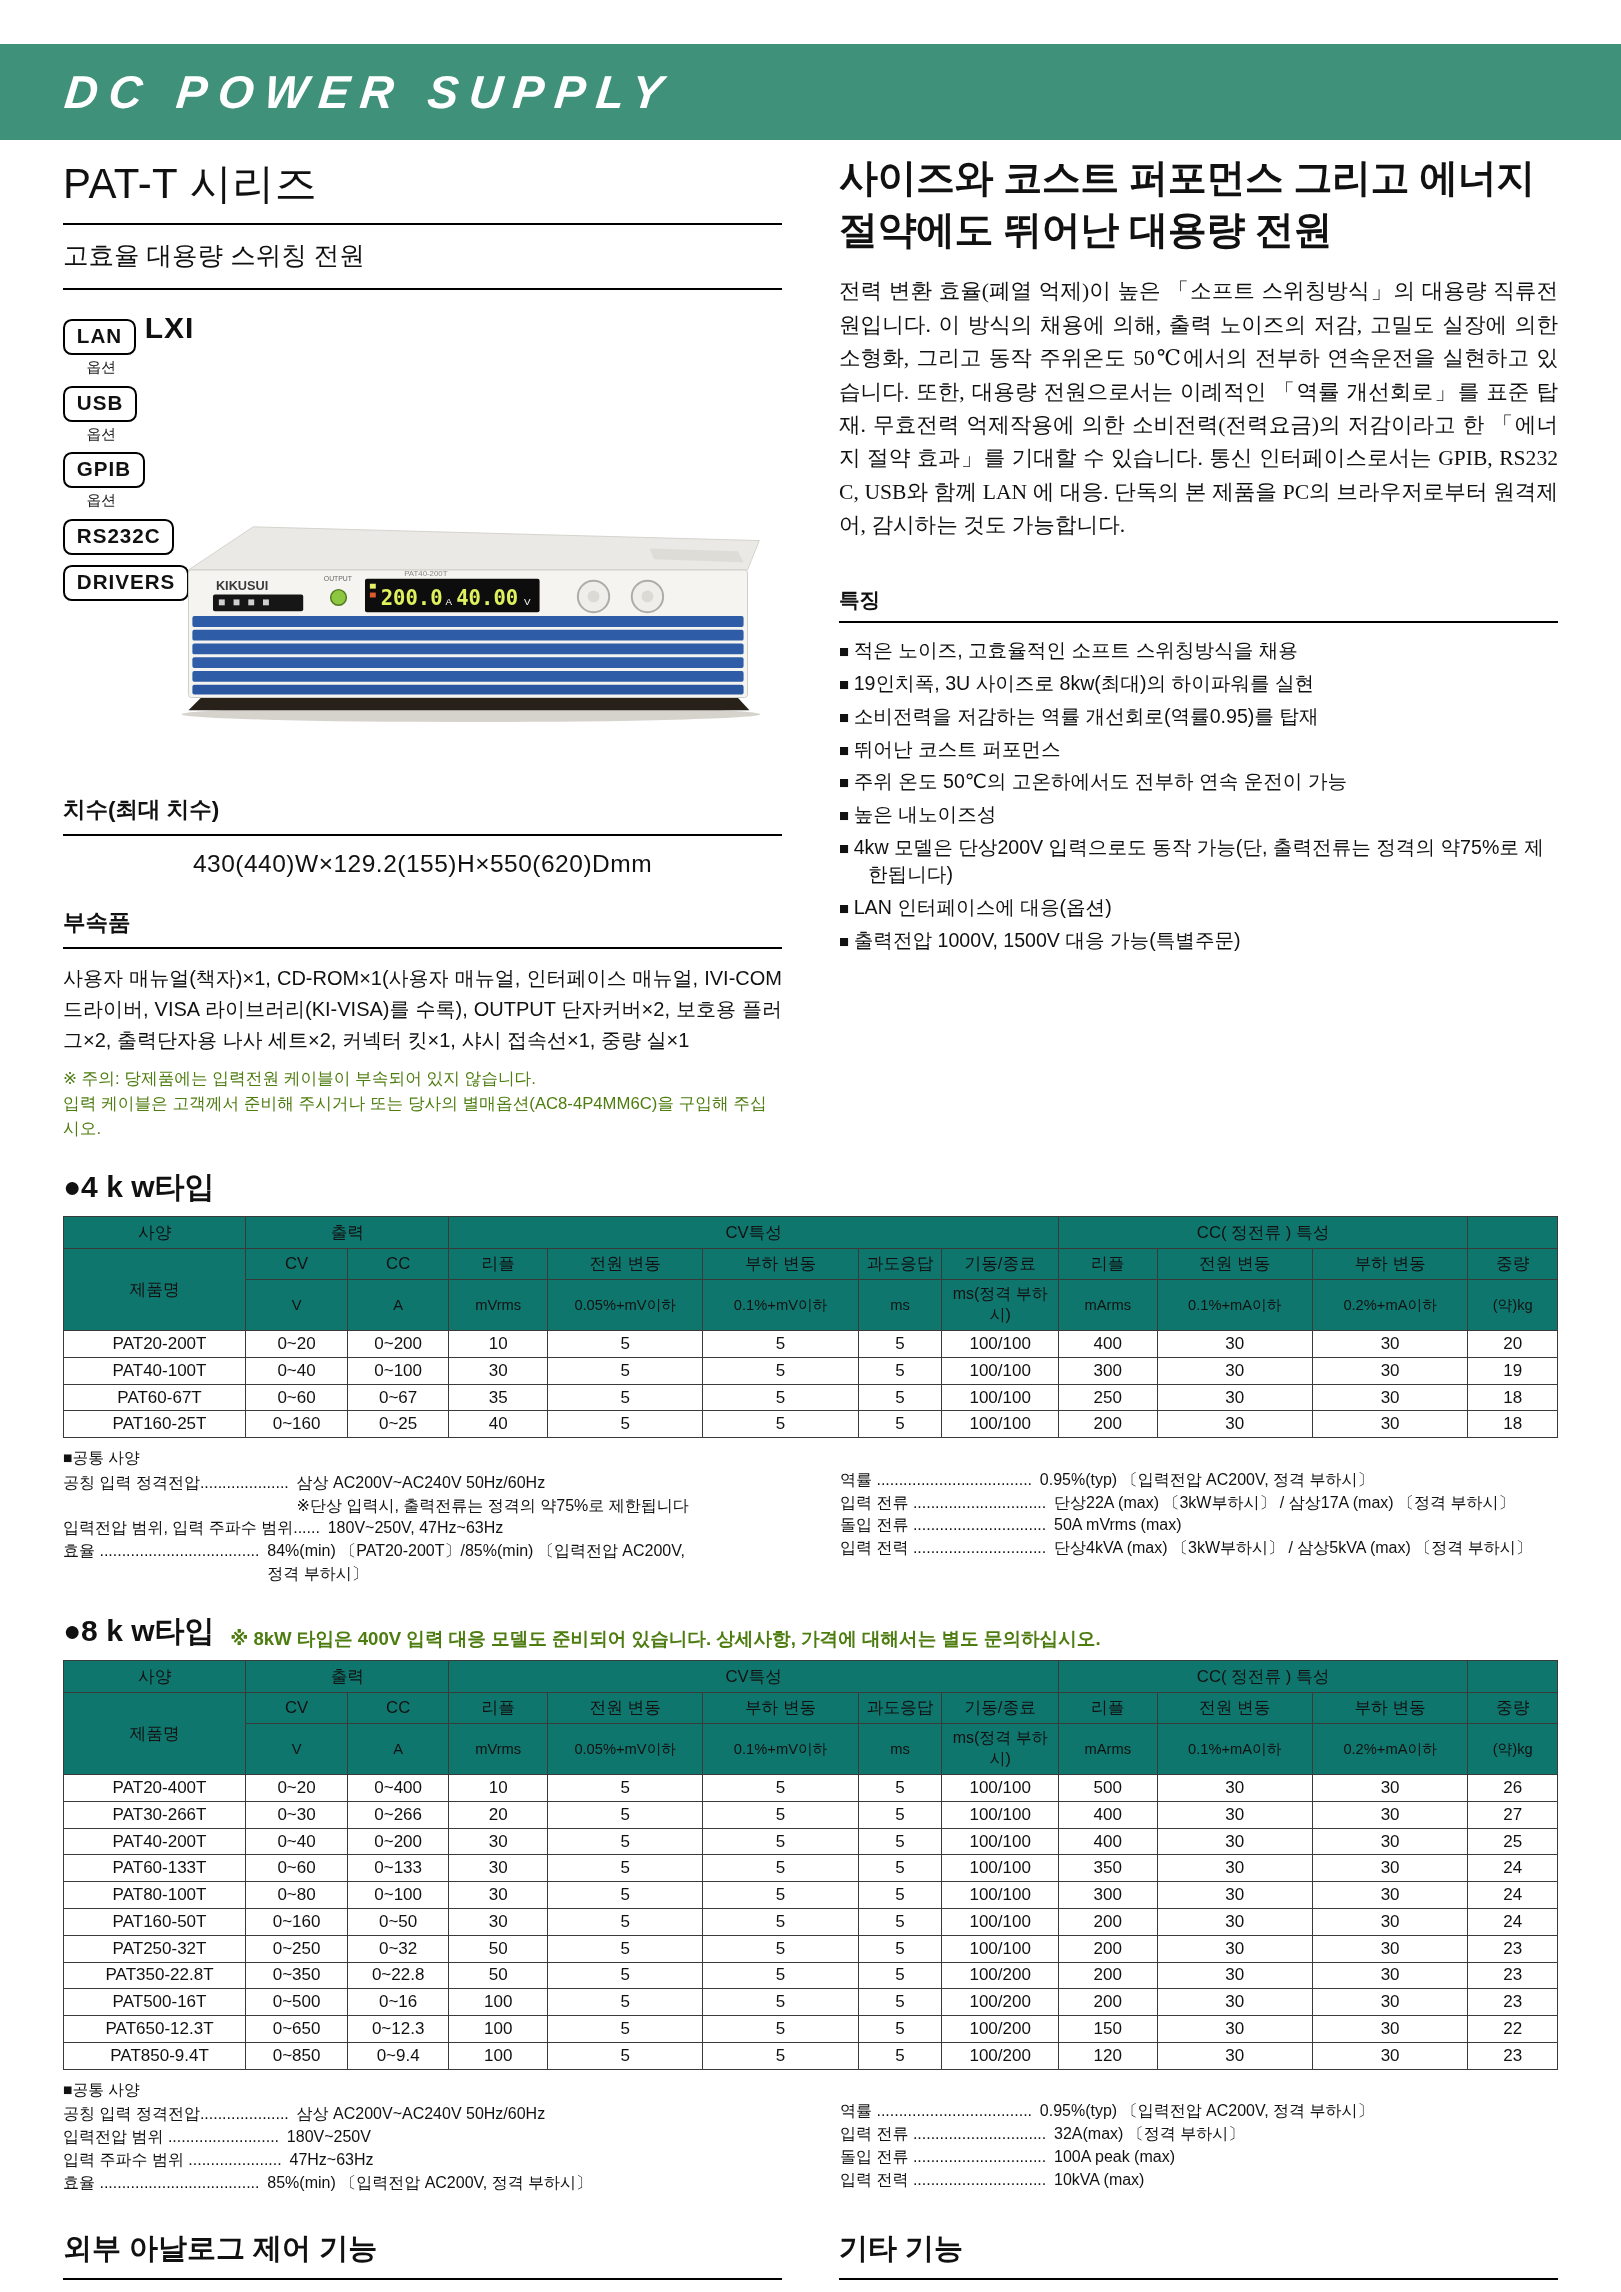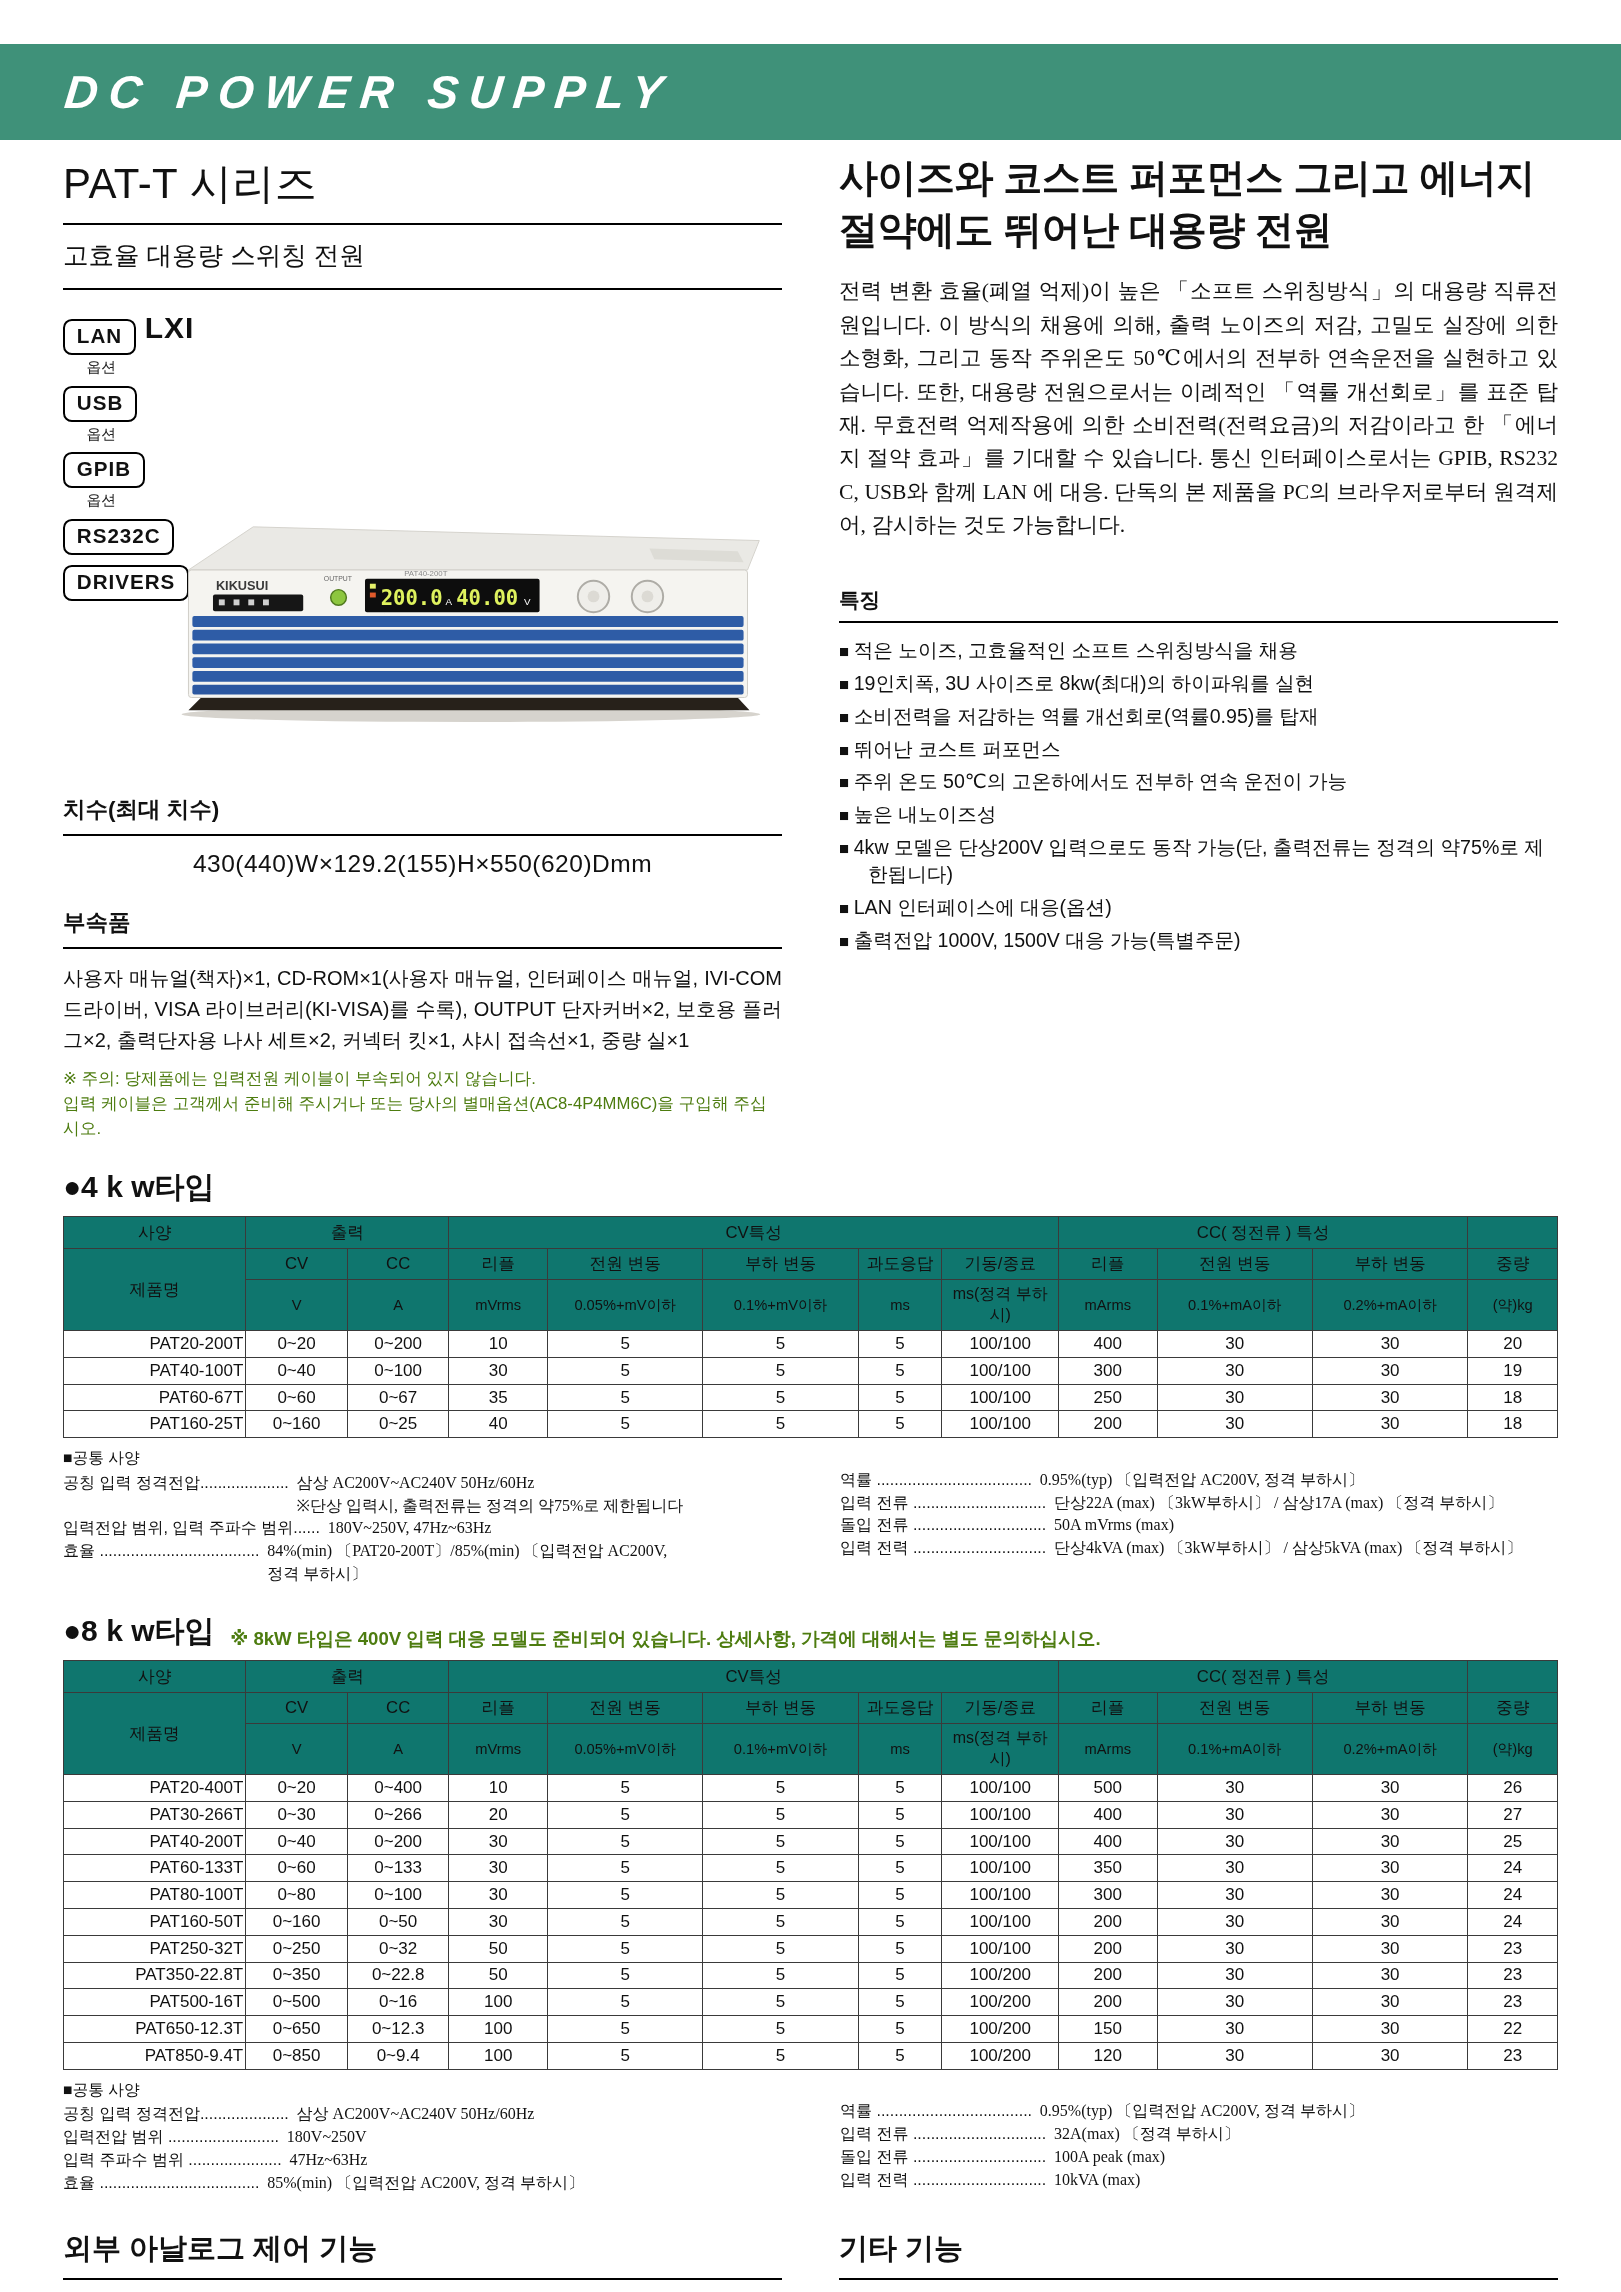--- a/index.html
+++ b/index.html
@@ -45,26 +45,26 @@
 
   
   .kw-head { font-size:30px; font-weight:bold; margin:25.5px 0 7.8px; display:flex; align-items:flex-end; gap:15.7px; }
   .kw-note { font-size:18.6px; font-weight:bold; }
   table { width:100%; border-collapse:collapse; table-layout:fixed; }
   th,td { border:1px solid #3a3a3a; text-align:center; font-weight:normal; }
   thead th { background:#0f766e; font-size:16.7px; padding:3.9px 2px; }
   tr.h-unit th { font-size:14.7px; }
   tr.h-unit th.tiny { font-size:16px; }
   tbody td { font-size:17px; padding:2.9px 2px; }
-  tbody td:first-child { text-align:right; padding-left:11.8px; }
+  tbody td:first-child { text-align:center; padding-left:11.8px; }
   .common { display:grid; grid-template-columns:1fr 1fr; column-gap:59px; margin-top:9.8px; }
   .common-title { font-size:15.7px; margin-bottom:2.9px; }
   .spec-row { display:flex; font-size:16px; line-height:1.42; }
   .spec-label { white-space:nowrap; }
-  .spec-value { white-space:pre-line; margin-left:7.8px;font-family:Liberation Serif, serif; }
+  .spec-value { white-space:pre-line; margin-left:7.8px; }
 
   
   .bottom-grid { display:grid; grid-template-columns:1fr 1fr; column-gap:57px; margin-top:35px; }
   .big-head { font-size:29px; font-weight:bold; padding-bottom:8.8px; border-bottom:2px solid #000; }
   .dot-list { list-style:none; margin-top:15.7px; font-size:20.6px; line-height:1.45; }
   .dot-list li { padding-left:26.5px; text-indent:-26.5px; margin-bottom:5.9px; }
   .dot-list li::before { content:"●"; font-size:17.6px; margin-right:6.9px; }
   .dot-list.small { font-size:19.6px; line-height:1.4; }
   .dot-list.small li { margin-bottom:4.9px; }
 </style>

